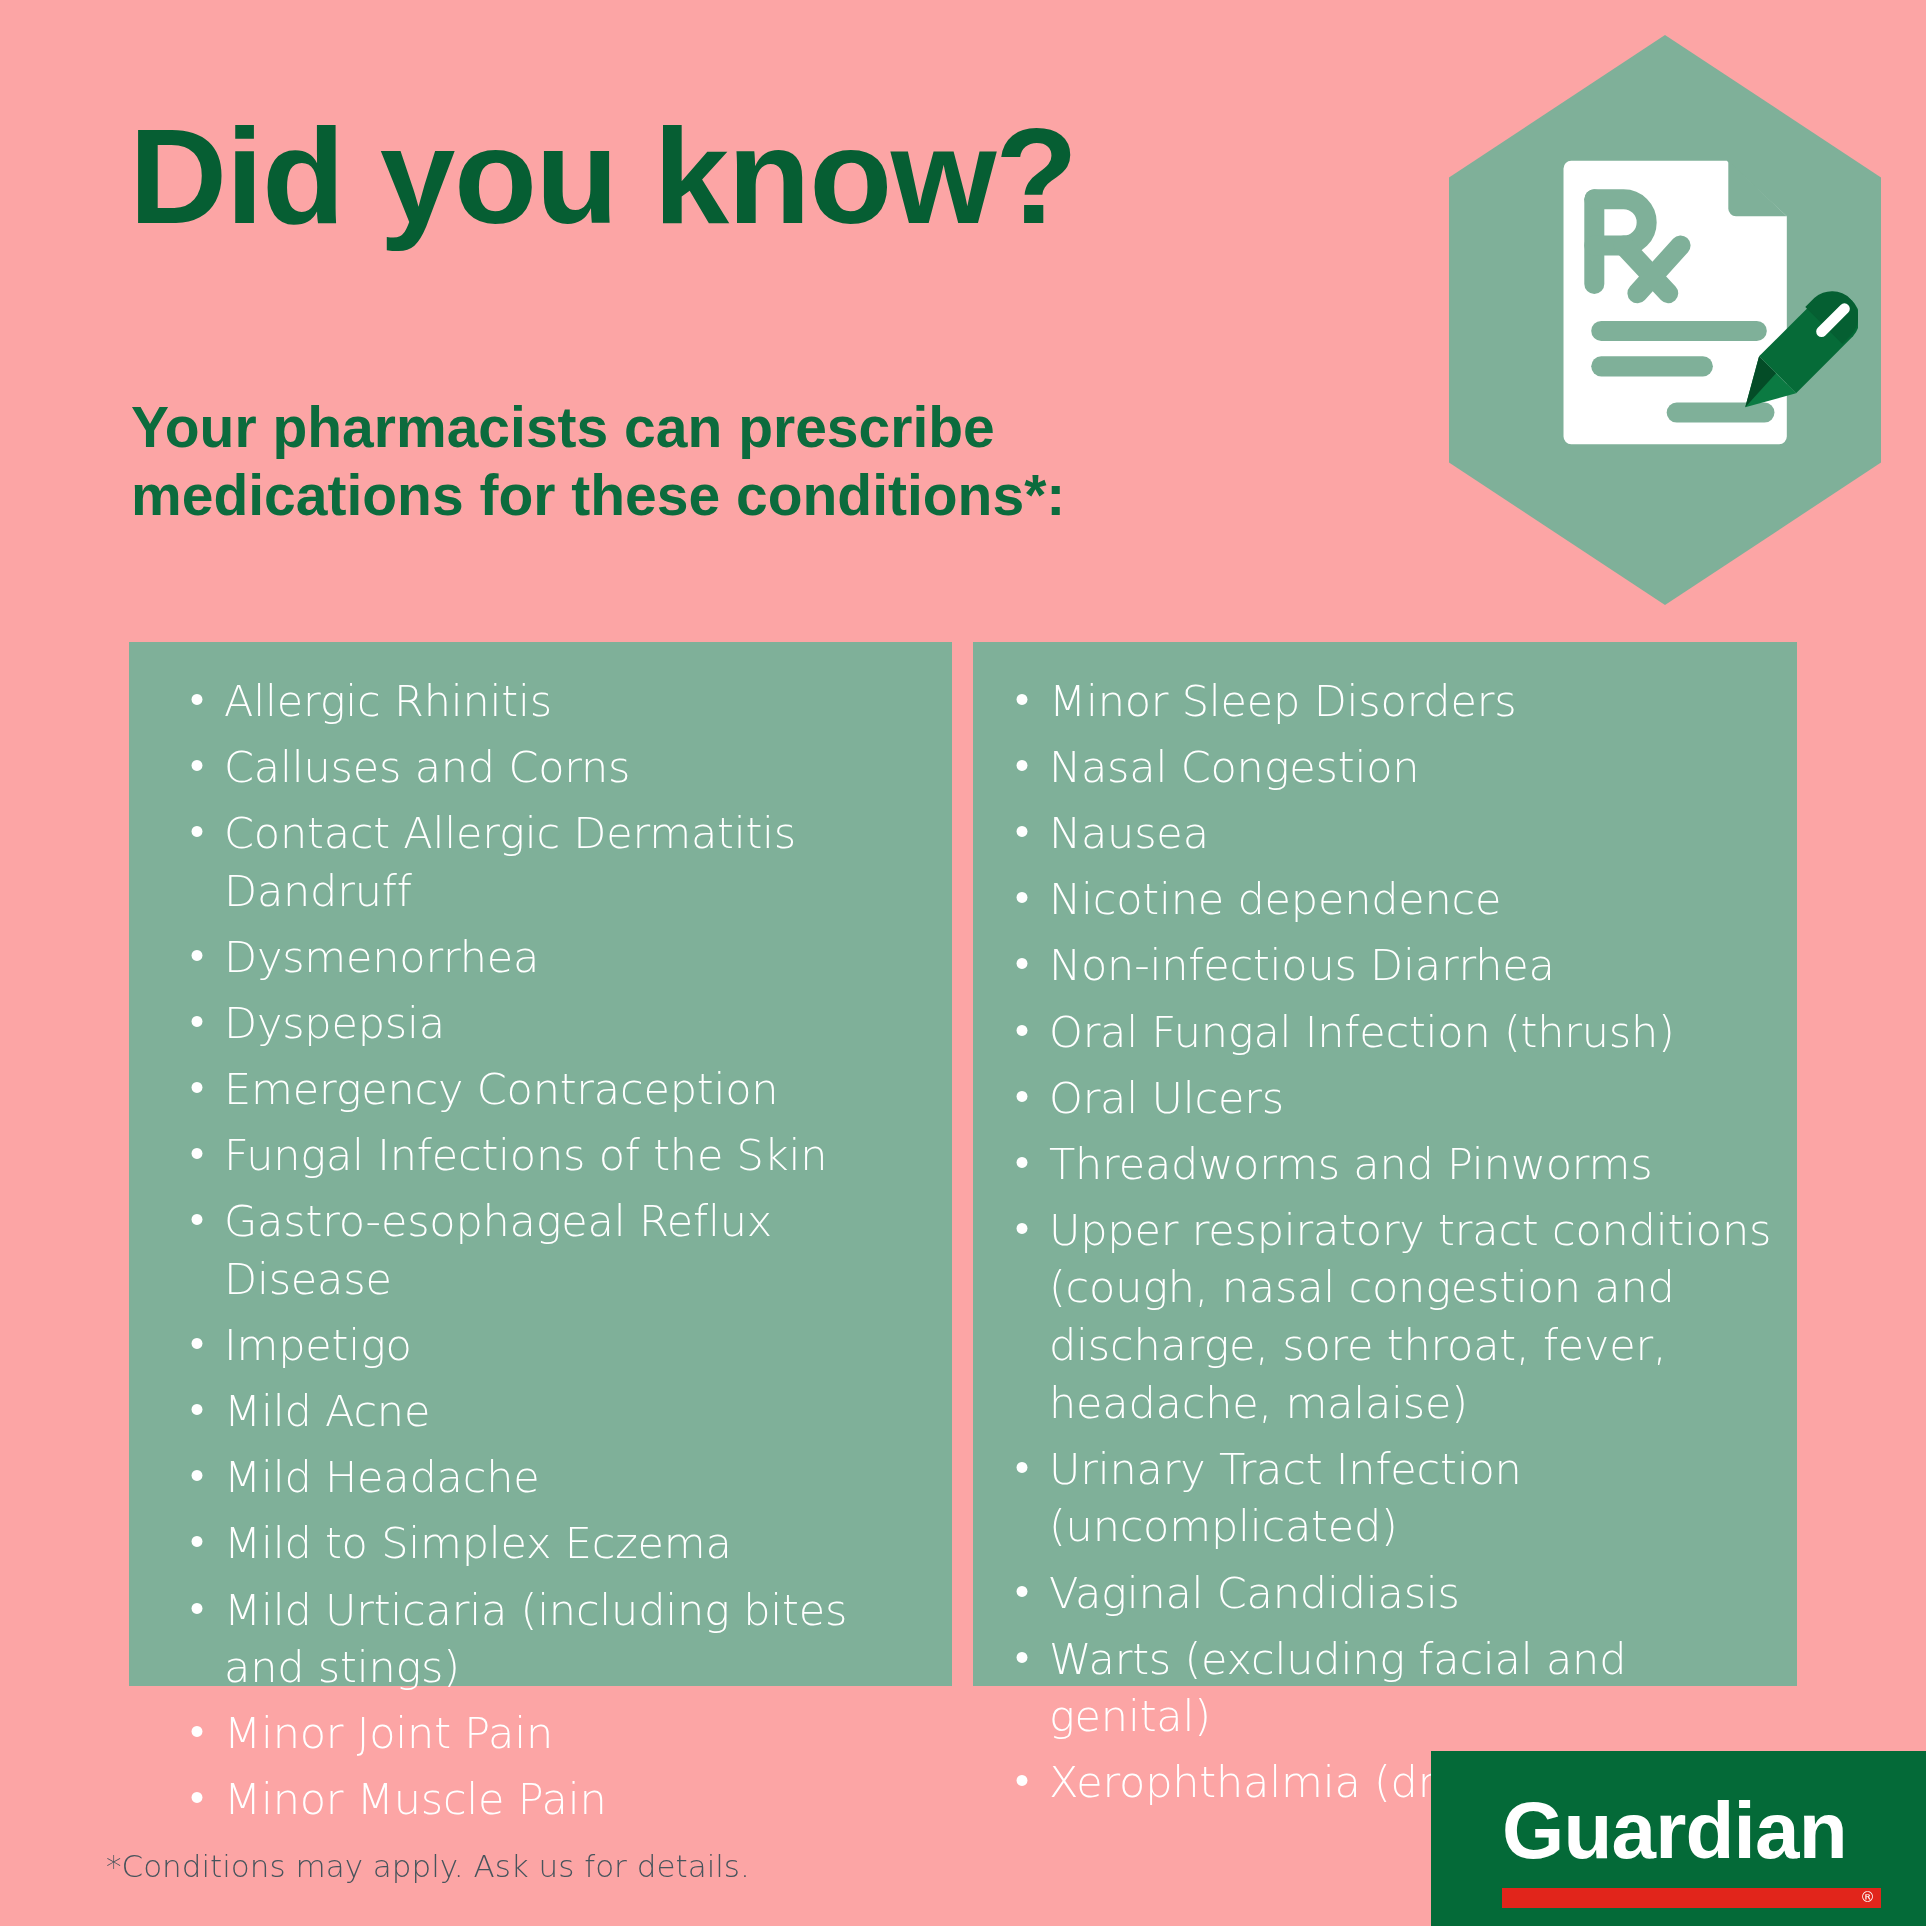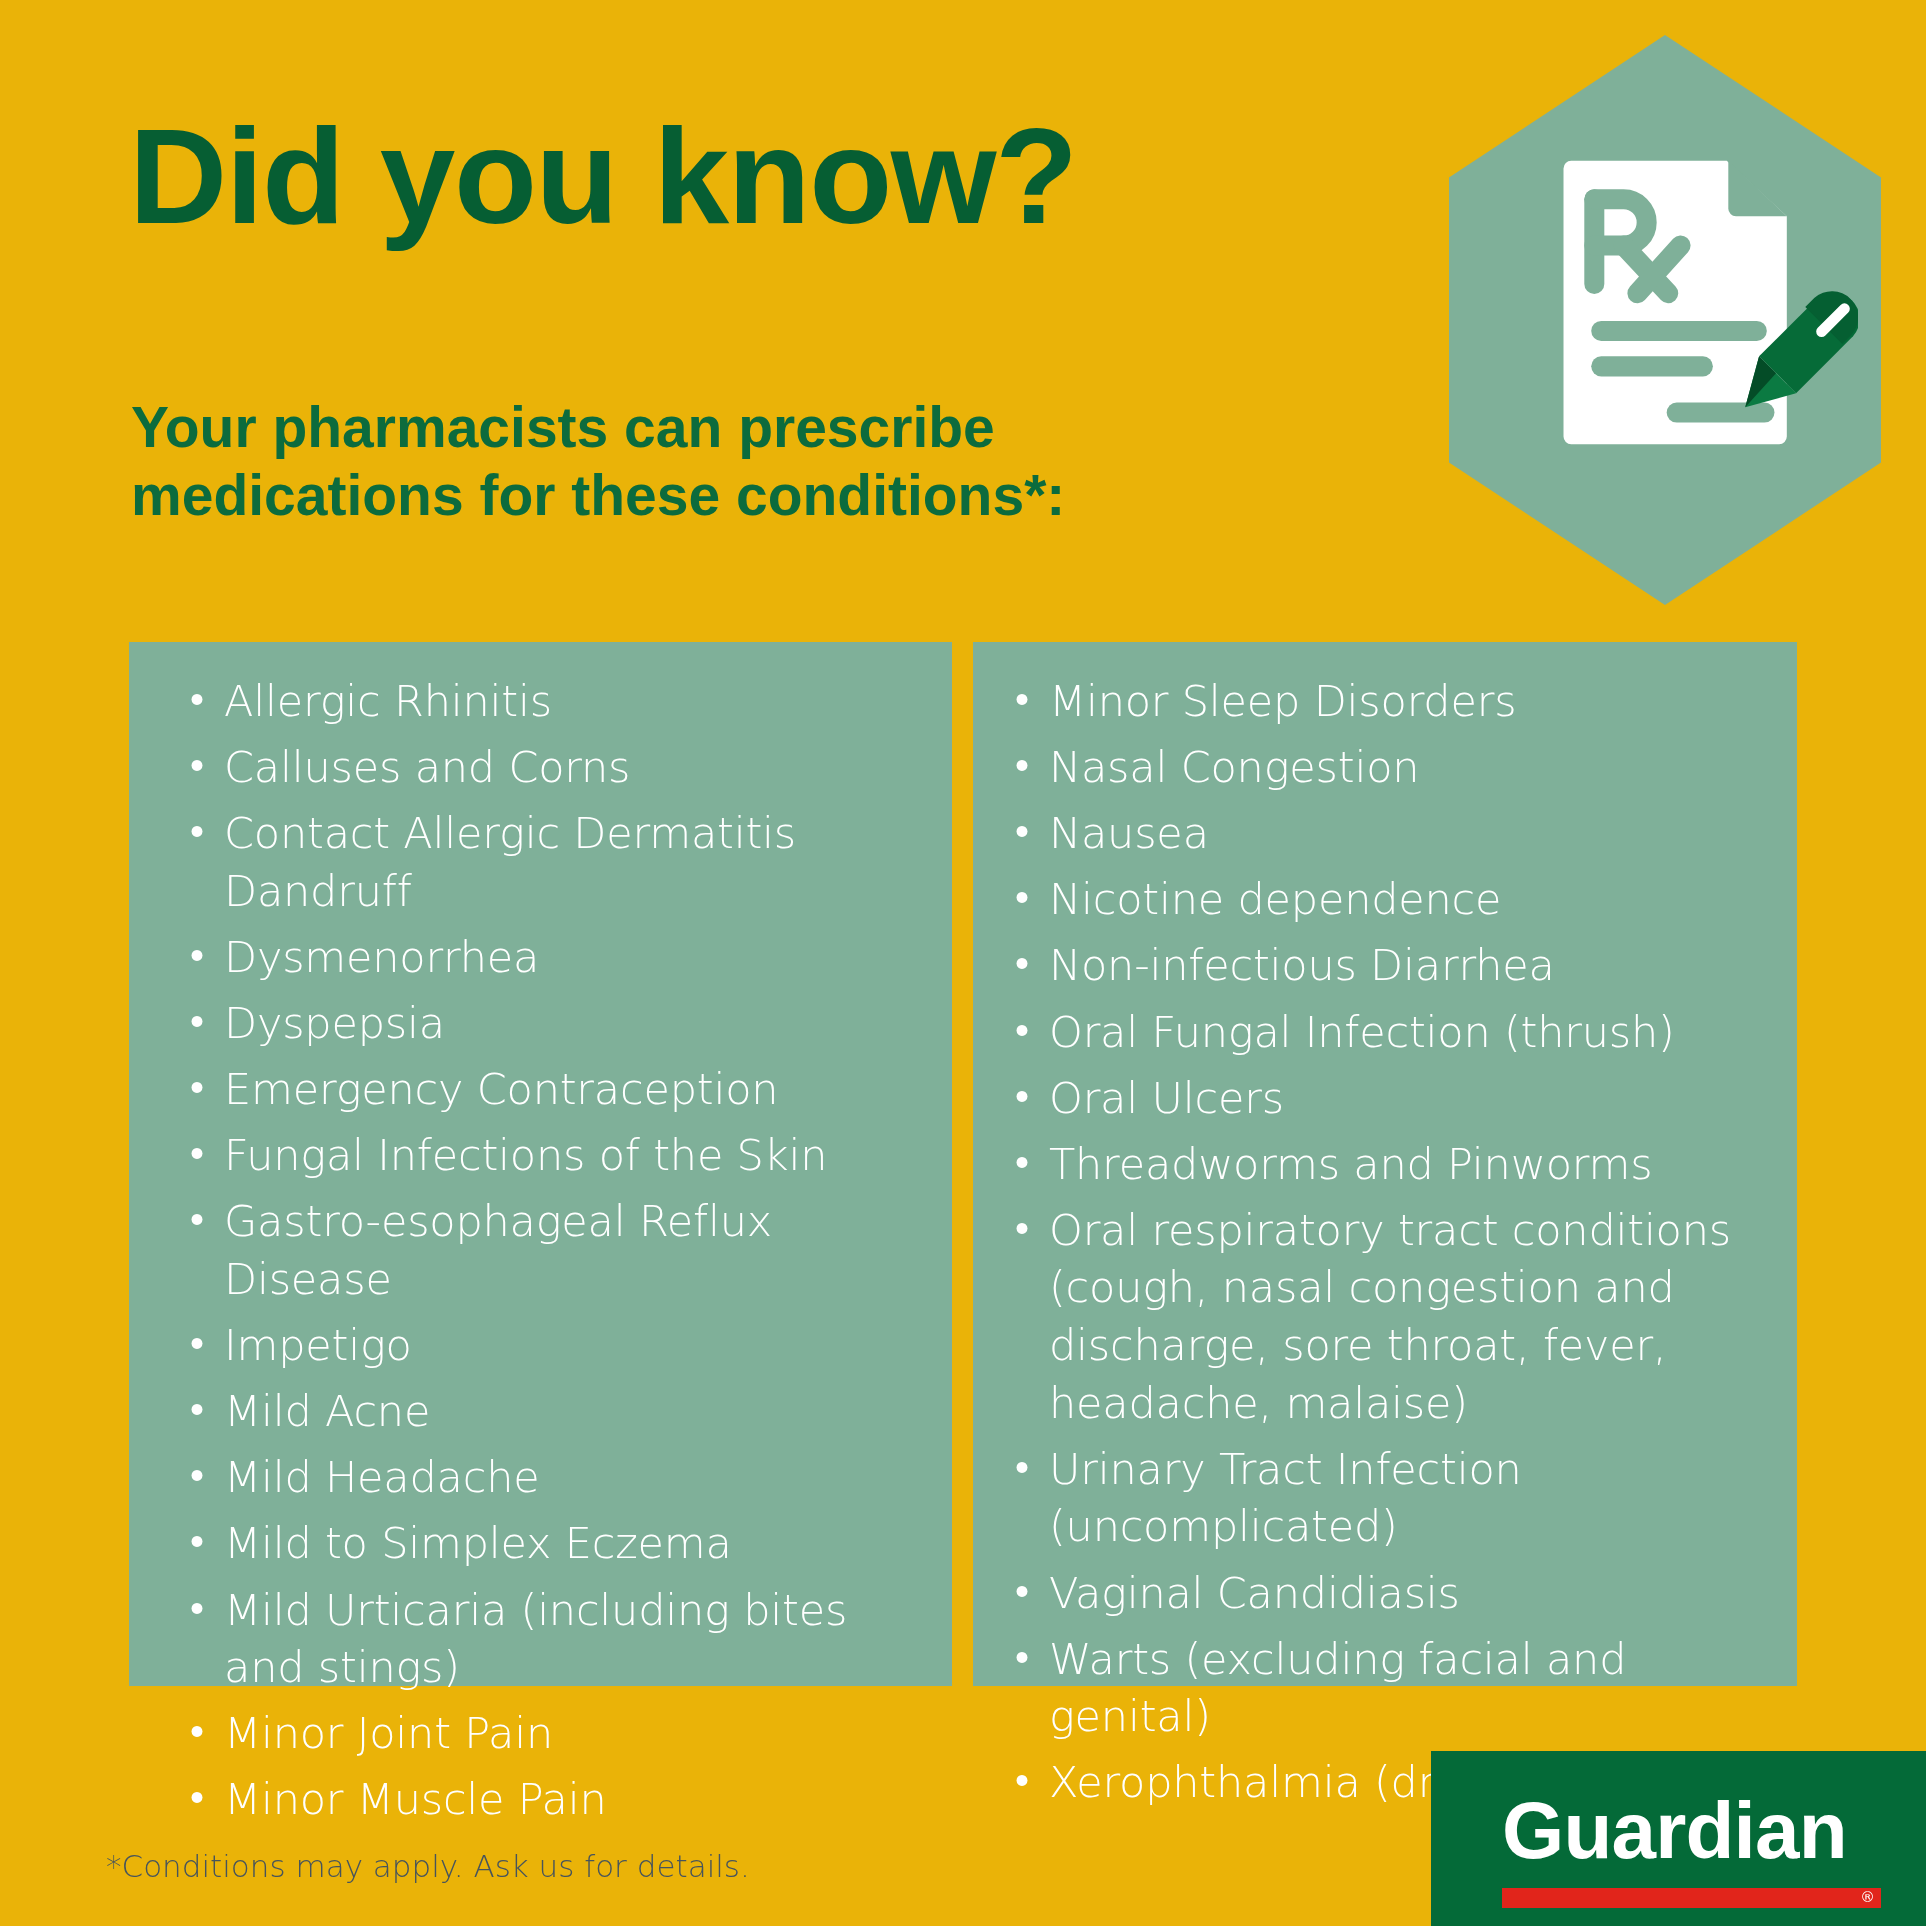--- a/index.html
+++ b/index.html
@@ -7,21 +7,21 @@
     padding: 0;
     background: #b4d1c3;
   }
   body {
     font-family: "DejaVu Sans", sans-serif;
   }
   #poster {
     position: relative;
     width: 1926px;
     height: 1926px;
-    background: #eab308;
+    background: #fca5a5;
     overflow: hidden;
   }
 
   
   .hex-badge {
     position: absolute;
     left: 1449px;
     top: 35px;
     width: 432px;
     height: 570px;
@@ -239,21 +239,21 @@
   <div class="panel panel-right">
     <ul class="cond-list">
       <li class="cond-item">Minor Sleep Disorders</li>
       <li class="cond-item">Nasal Congestion</li>
       <li class="cond-item">Nausea</li>
       <li class="cond-item">Nicotine dependence</li>
       <li class="cond-item">Non-infectious Diarrhea</li>
       <li class="cond-item">Oral Fungal Infection (thrush)</li>
       <li class="cond-item">Oral Ulcers</li>
       <li class="cond-item">Threadworms and Pinworms</li>
-      <li class="cond-item">Oral respiratory tract conditions (cough, nasal congestion and discharge, sore throat, fever, headache, malaise)</li>
+      <li class="cond-item">Upper respiratory tract conditions (cough, nasal congestion and discharge, sore throat, fever, headache, malaise)</li>
       <li class="cond-item">Urinary Tract Infection (uncomplicated)</li>
       <li class="cond-item">Vaginal Candidiasis</li>
       <li class="cond-item">Warts (excluding facial and genital)</li>
       <li class="cond-item">Xerophthalmia (dry eyes)</li>
     </ul>
   </div>
 
   <p class="footnote">*Conditions may apply. Ask us for details.</p>
 
   <div class="logo-block">

